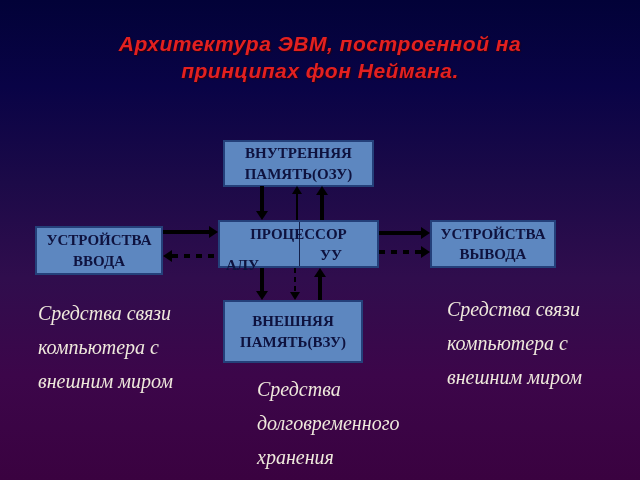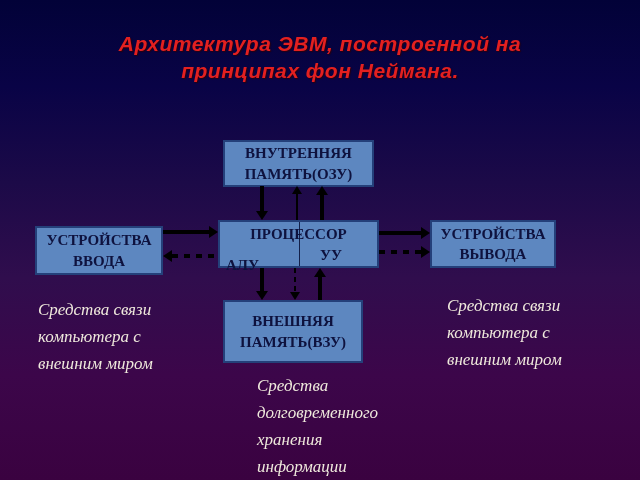--- a/index.html
+++ b/index.html
@@ -29,21 +29,21 @@
   #box-output   { left:430px; top:220px; width:126px; height:48px; }
   #box-external { left:223px; top:300px; width:140px; height:63px;text-align:center; }
   #box-cpu      { left:218px; top:220px; width:161px; height:48px; display:block; }
   #box-cpu .cpu-title { position:absolute; top:2px; left:0; width:100%; text-align:center; }
   #box-cpu .cpu-alu   { position:absolute; top:33px; left:6px; }
   #box-cpu .cpu-cu    { position:absolute; top:23px; left:100px; }
   #box-cpu .cpu-divider { position:absolute; top:0; bottom:0; left:50%; width:1px; background:#13204a; }
 
   .caption {
     position:absolute; color:#efe9dc; font-style:italic;
-    font-size:17px; line-height:27px; white-space:pre-line;
+    font-size:20px; line-height:34px; white-space:pre-line;
   }
   #cap-left   { left:38px;  top:296px; }
   #cap-right  { left:447px; top:292px; }
   #cap-bottom { left:233px; top:372px;margin-left:24px; }
 
   .arrow { position:absolute; display:flex; }
   .arrow.v { flex-direction:column; align-items:center; }
   .arrow.h { flex-direction:row; align-items:center; }
   .shaft-v { width:4px; flex:1; background:#000; }
   .shaft-v.thin { width:2px; }

